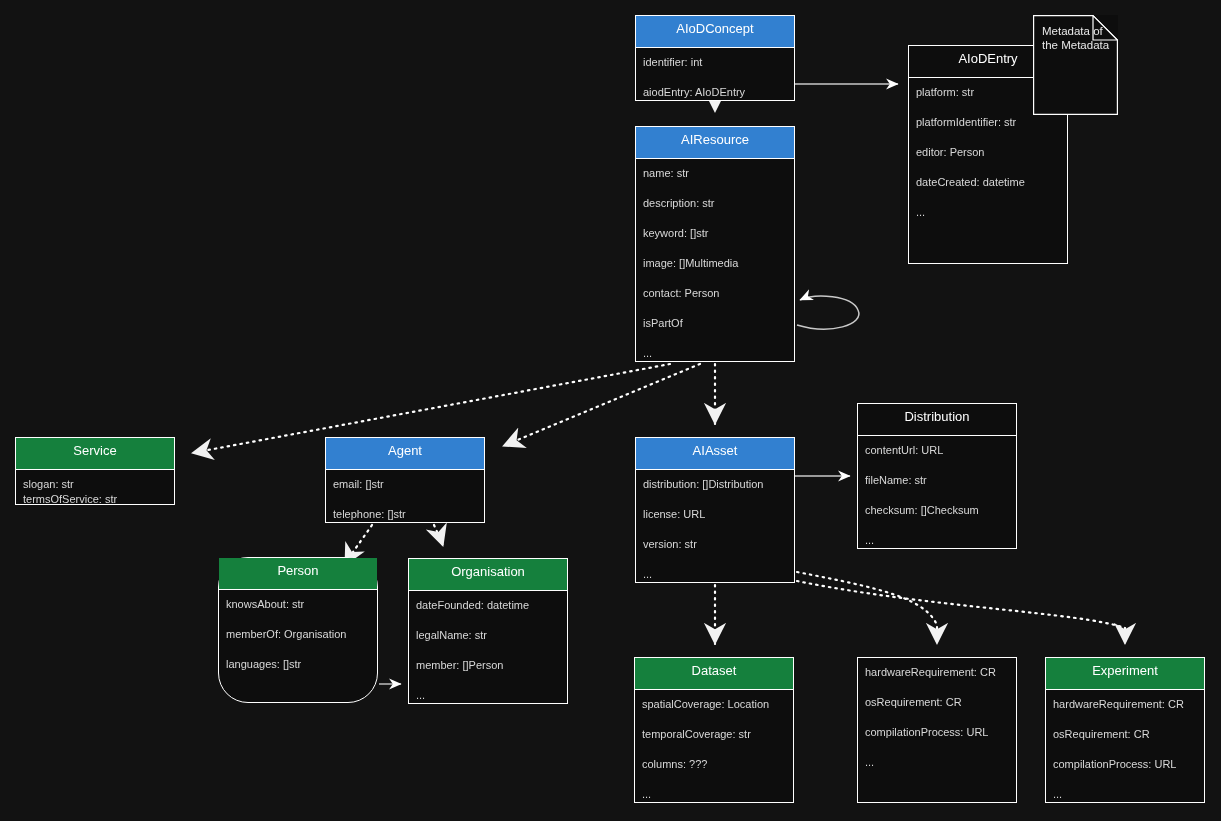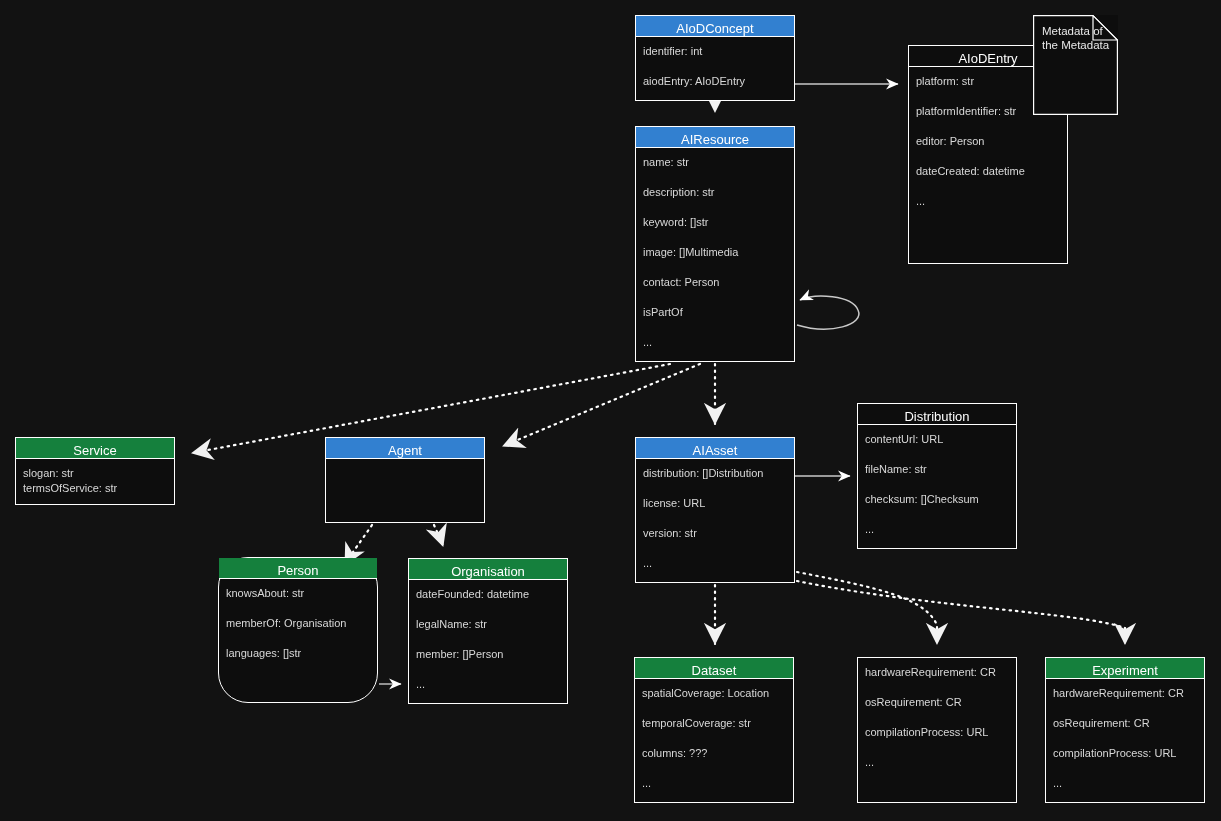--- a/index.html
+++ b/index.html
@@ -30,21 +30,21 @@
     border: 1px solid #ffffff;
     background: #0d0d0d;
     z-index: 2;
   }
   .uml-header {
     box-sizing: border-box;
     text-align: center;
     color: #ffffff;
     font-size: 13px;
     line-height: 13px;
-    padding: 6px 4px 1px 4px;
+    padding: 6px 4px 12px 4px;
     border-bottom: 1px solid #ffffff;
   }
   .hdr-blue   { background: #3280d0; }
   .hdr-green  { background: #15803d; }
   .hdr-dark   { background: #0d0d0d; }
   .uml-body {
     box-sizing: border-box;
     padding: 8px 6px 8px 7px;
     color: #d8d8d8;
     font-size: 11px;
@@ -180,20 +180,24 @@
   <div class="uml-class" style="left:15px; top:437px; width:160px; height:68px;">
     <div class="uml-header hdr-green">Service</div>
     <div class="uml-body tight">
       <div class="attr">slogan: str</div>
       <div class="attr">termsOfService: str</div>
     </div>
   </div>
 
   <div class="uml-class" style="left:325px; top:437px; width:160px; height:86px;">
     <div class="uml-header hdr-blue">Agent</div>
+    <div class="uml-body">
+      <div class="attr">email: []str</div>
+      <div class="attr">telephone: []str</div>
+    </div>
   </div>
 
   <div class="uml-class" style="left:635px; top:437px; width:160px; height:146px;">
     <div class="uml-header hdr-blue">AIAsset</div>
     <div class="uml-body">
       <div class="attr">distribution: []Distribution</div>
       <div class="attr">license: URL</div>
       <div class="attr">version: str</div>
       <div class="attr">...</div>
     </div>

